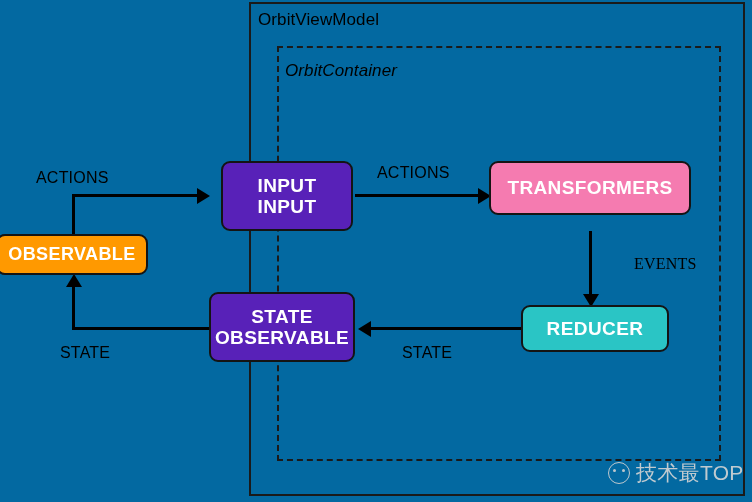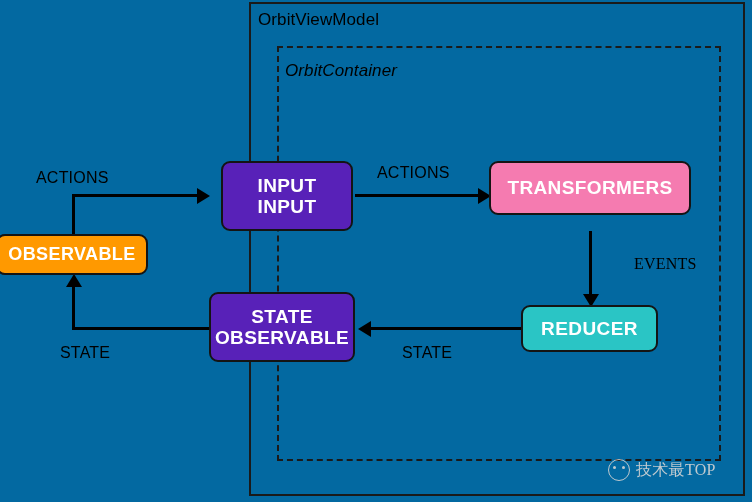--- a/index.html
+++ b/index.html
@@ -73,21 +73,21 @@
   }
   #node-input-relay {
     left: 221px; top: 161px; width: 132px; height: 70px;
     background: #5821b8;
   }
   #node-transformers {
     left: 489px; top: 161px; width: 202px; height: 54px;
     background: #f57bb0;
   }
   #node-reducer {
-    left: 521px; top: 305px; width: 137px; height: 47px;
+    left: 521px; top: 305px; width: 148px; height: 47px;
     background: #2ac5c5;
   }
   #node-state-observable {
     left: 209px; top: 292px; width: 146px; height: 70px;
     background: #5821b8;
   }
 
   
   .conn { position: absolute; background: #000000; z-index: 2; }
   .conn.h { height: 3px; }
@@ -156,25 +156,24 @@
     content: "";
     position: absolute;
     width: 3px; height: 3px;
     background: #d2d2d2;
     border-radius: 50%;
     top: 6px;
   }
   #watermark .wm-logo::before { left: 4px; }
   #watermark .wm-logo::after  { right: 4px; }
   #watermark .wm-text {
-    font-size: 16px;
+    font-size: 21px;
     color: #d5d5d5;
     white-space: nowrap;
     letter-spacing: .3px;
-    font-family: Liberation Serif, serif;
   }
 </style>
 </head>
 <body>
 
 <div id="canvas">
 
   <div class="frame-solid"></div>
   <div class="frame-dashed"></div>
   <div class="frame-label vm">OrbitViewModel</div>

